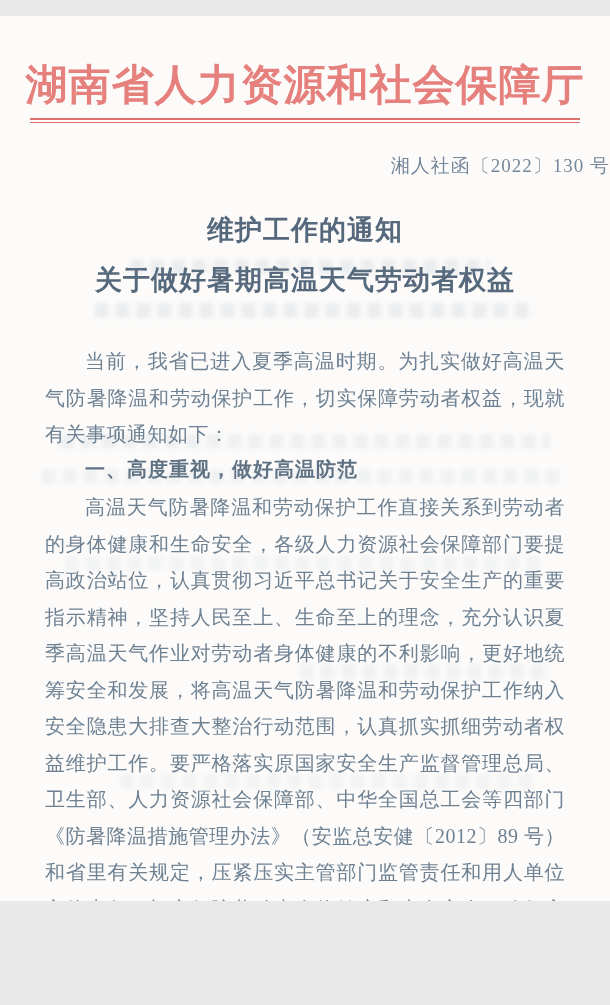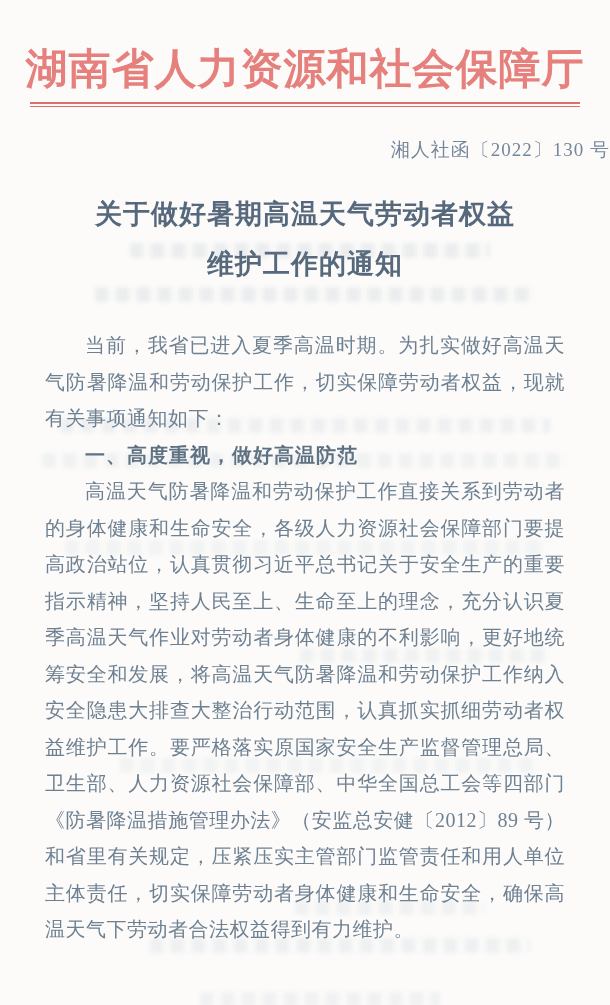--- a/index.html
+++ b/index.html
@@ -3,22 +3,22 @@
 <meta charset="utf-8">
 <style>
   html, body {
     margin: 0;
     padding: 0;
     background: #e9e9e9;
   }
   .page {
     position: relative;
     width: 610px;
-    height: 1005px;
-    margin: 0 auto;
+    height: 885px;
+    margin: 16px auto;
     background: #fcfbfa;
     overflow: hidden;
     font-family: "Liberation Serif", "DejaVu Serif", serif;
   }
   
   .agency-header {
     margin: 40px 24px 0 24px;
     text-align: center;
     font-size: 42px;
     font-weight: bold;
@@ -66,21 +66,21 @@
   .doc-body p {
     margin: 0;
     text-indent: 2em;
   }
   .doc-body p.salutation {
     text-indent: 0;
   }
   .section-heading {
     margin: 0;
     text-indent: 2em;
-    font-family: Liberation Serif, serif;
+    font-family: Liberation Mono, monospace;
     font-weight: bold;
     color: #5e7183;
     letter-spacing: 1px;
   }
   
   .ghost {
     position: absolute;
     height: 15px;
     background: repeating-linear-gradient(
       90deg,
@@ -108,22 +108,22 @@
   <div class="ghost" style="top:938px; left:150px; width:380px; opacity:0.8;"></div>
   <div class="ghost" style="top:992px; left:200px; width:240px; opacity:0.7;"></div>
 
   <div class="agency-header">湖南省人力资源和社会保障厅</div>
 
   <div class="red-rule"></div>
 
   <div class="doc-number">湘人社函〔2022〕130 号</div>
 
   <div class="doc-title">
+    <span class="title-line">维护工作的通知</span>
     <span class="title-line">关于做好暑期高温天气劳动者权益</span>
-    <span class="title-line">维护工作的通知</span>
   </div>
 
   <div class="doc-body">
     <p>当前，我省已进入夏季高温时期。为扎实做好高温天气防暑降温和劳动保护工作，切实保障劳动者权益，现就有关事项通知如下：</p>
     <p class="section-heading">一、高度重视，做好高温防范</p>
     <p>高温天气防暑降温和劳动保护工作直接关系到劳动者的身体健康和生命安全，各级人力资源社会保障部门要提高政治站位，认真贯彻习近平总书记关于安全生产的重要指示精神，坚持人民至上、生命至上的理念，充分认识夏季高温天气作业对劳动者身体健康的不利影响，更好地统筹安全和发展，将高温天气防暑降温和劳动保护工作纳入安全隐患大排查大整治行动范围，认真抓实抓细劳动者权益维护工作。要严格落实原国家安全生产监督管理总局、卫生部、人力资源社会保障部、中华全国总工会等四部门《防暑降温措施管理办法》（安监总安健〔2012〕89 号）和省里有关规定，压紧压实主管部门监管责任和用人单位主体责任，切实保障劳动者身体健康和生命安全，确保高温天气下劳动者合法权益得到有力维护。</p>
 
   </div>
 
 </div>

